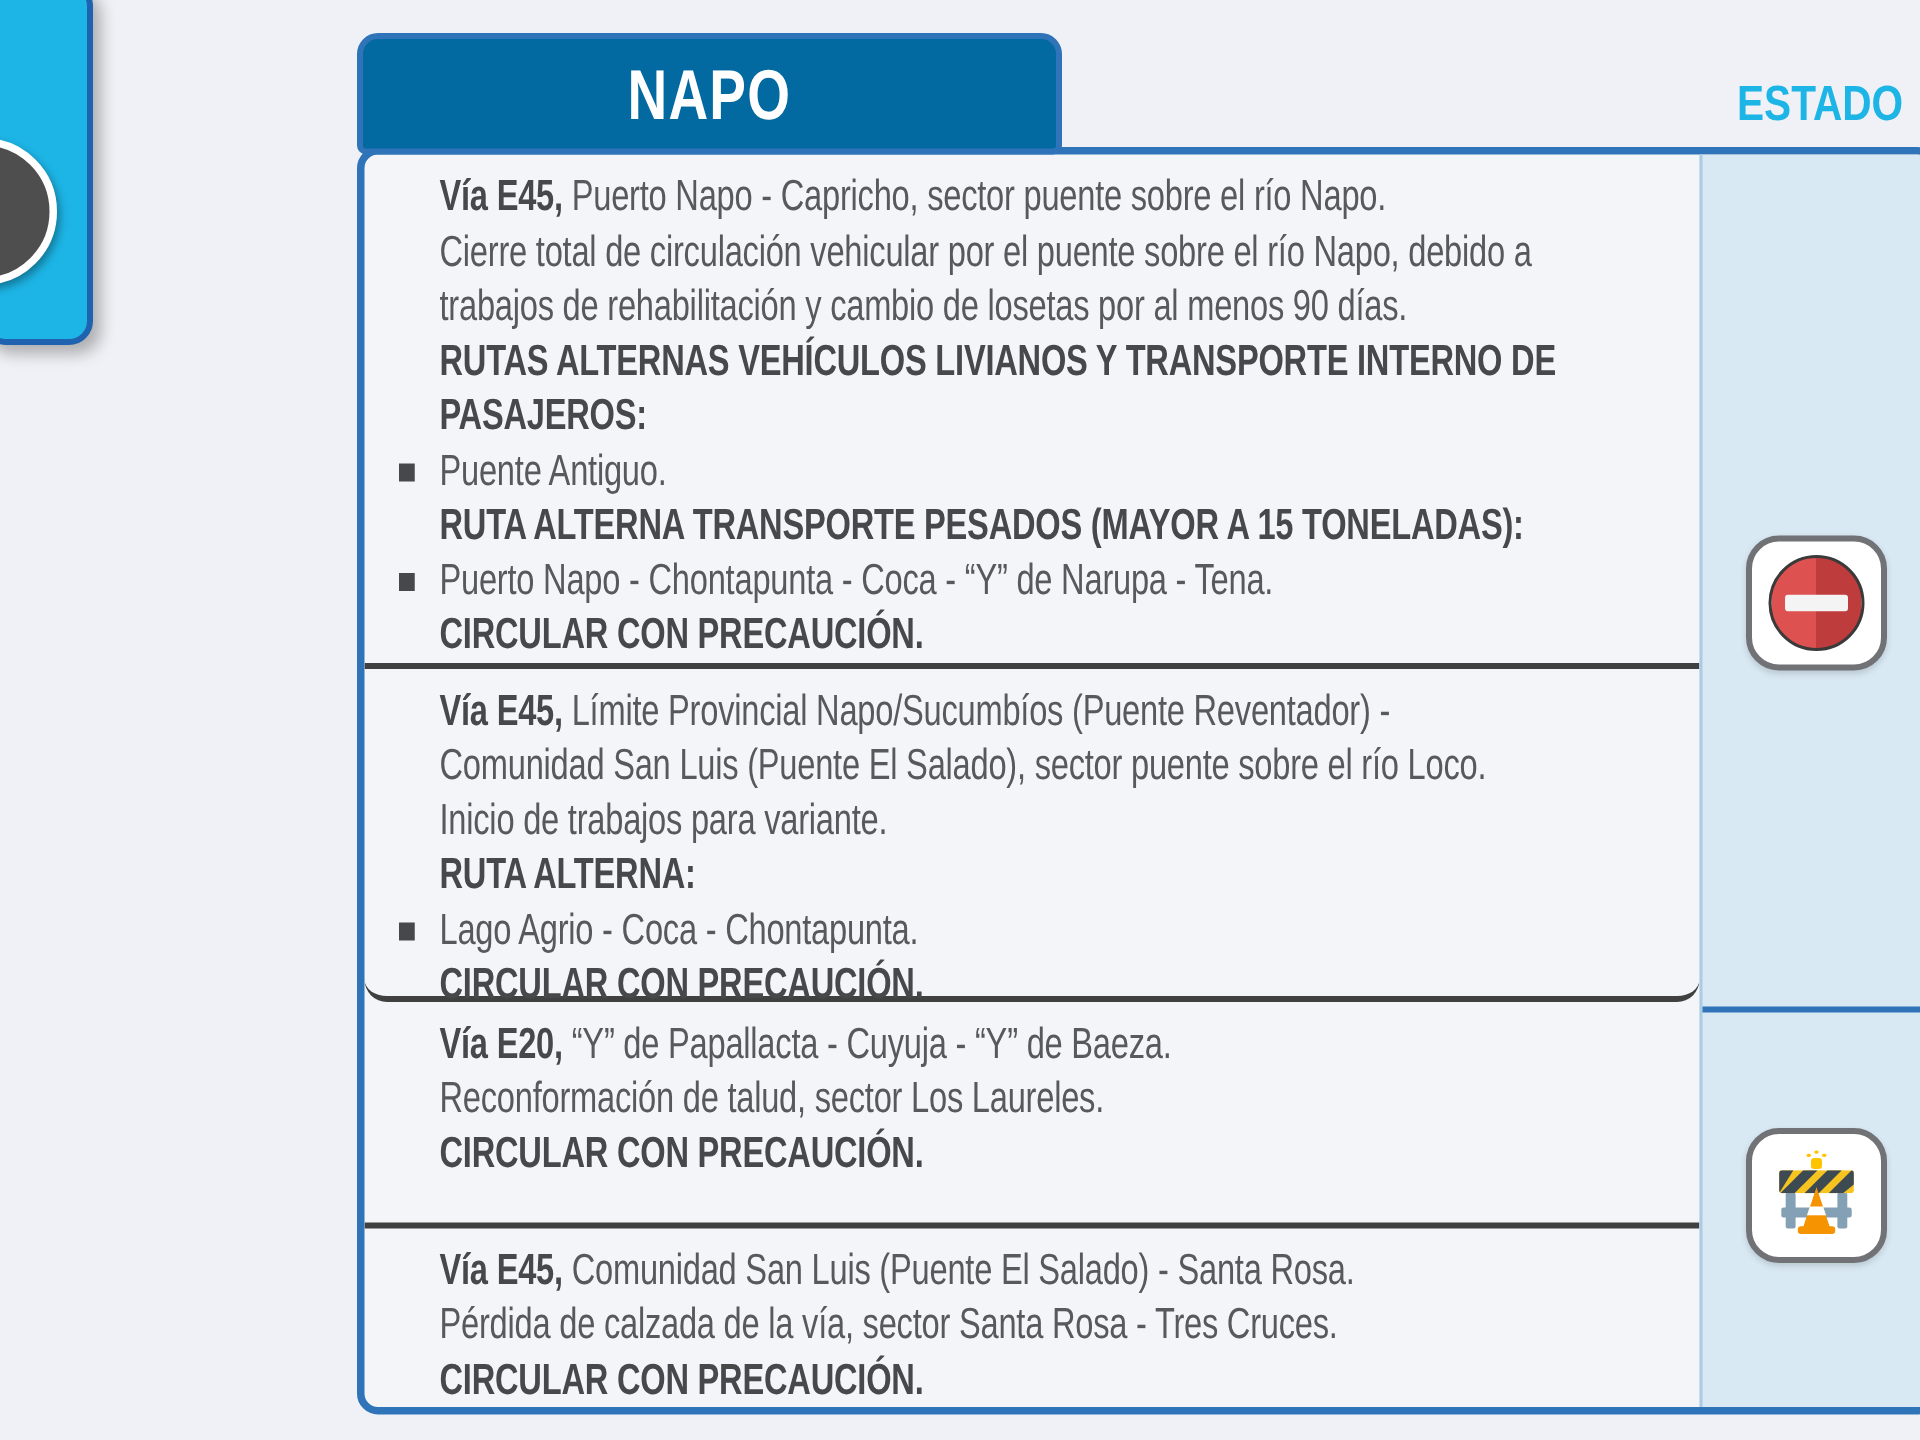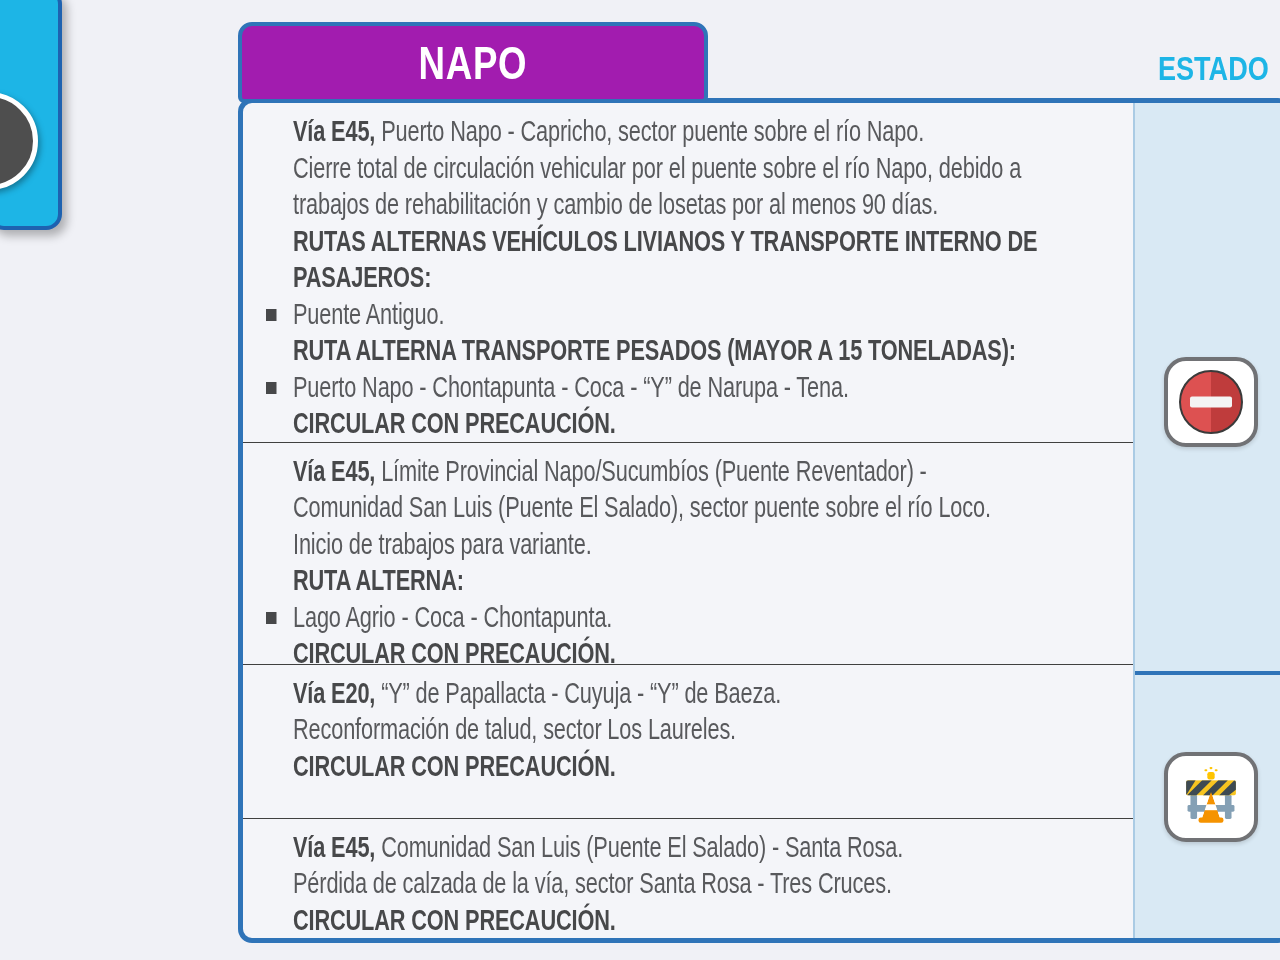--- a/index.html
+++ b/index.html
@@ -15,45 +15,45 @@
     box-shadow:5px 6px 10px rgba(0,0,0,.28);z-index:4;
   }
   .nav-circle{
     position:absolute;left:-52px;top:100px;width:88px;height:88px;
     background:#4e4e4e;border:5px solid #ffffff;border-radius:50%;
     box-shadow:2px 3px 6px rgba(0,0,0,.35);
   }
   
   .napo-tab{
     position:absolute;left:238px;top:22px;width:470px;height:81px;
-    background:#a21caf;border:4px solid #2f74b8;border-radius:14px 14px 6px 6px;
+    background:#0369a1;border:4px solid #2f74b8;border-radius:14px 14px 6px 6px;
     box-sizing:border-box;z-index:3;
     display:flex;align-items:center;justify-content:center;
   }
   .napo-tab .tab-text{
     color:#ffffff;font-weight:bold;font-size:47px;letter-spacing:1px;
     display:inline-block;transform:scaleX(.78);
   }
   
   .estado-label{
     position:absolute;left:1158px;top:50px;
     color:#1db5e6;font-weight:bold;font-size:33px;letter-spacing:0px;
     transform:scaleX(.82);transform-origin:0 0;white-space:nowrap;
   }
   
   .rtable{
     position:absolute;left:238px;top:98px;width:1054px;height:845px;
     box-sizing:border-box;border:5px solid #2f74b8;border-radius:14px;
     background:#f4f5f9;display:flex;overflow:hidden;z-index:2;
   }
   .content-col{width:890px;display:flex;flex-direction:column;}
-  .rrow{box-sizing:border-box;border-bottom:1px solid #404040;}
+  .rrow{box-sizing:border-box;border-bottom:4px solid #404040;}
   .rrow:last-child{border-bottom:none;flex:1;}
   .row-1{height:350px;}
-  .row-2{height:222px;}
+  .row-2{height:222px;border-radius:15px;}
   .row-3{height:170px;}
   .tx{padding:10px 0 0 50px;}
   .tx-inner{width:1160px;transform:scaleX(.75);transform-origin:0 0;}
   .tline{
     font-size:29px;line-height:36.5px;color:#58595c;
     white-space:nowrap;letter-spacing:-0.2px;
   }
   .tline .lead-bold{font-weight:bold;color:#47484a;}
   .tline.bold{font-weight:bold;color:#47484a;}
   .tline.bullet{position:relative;}

